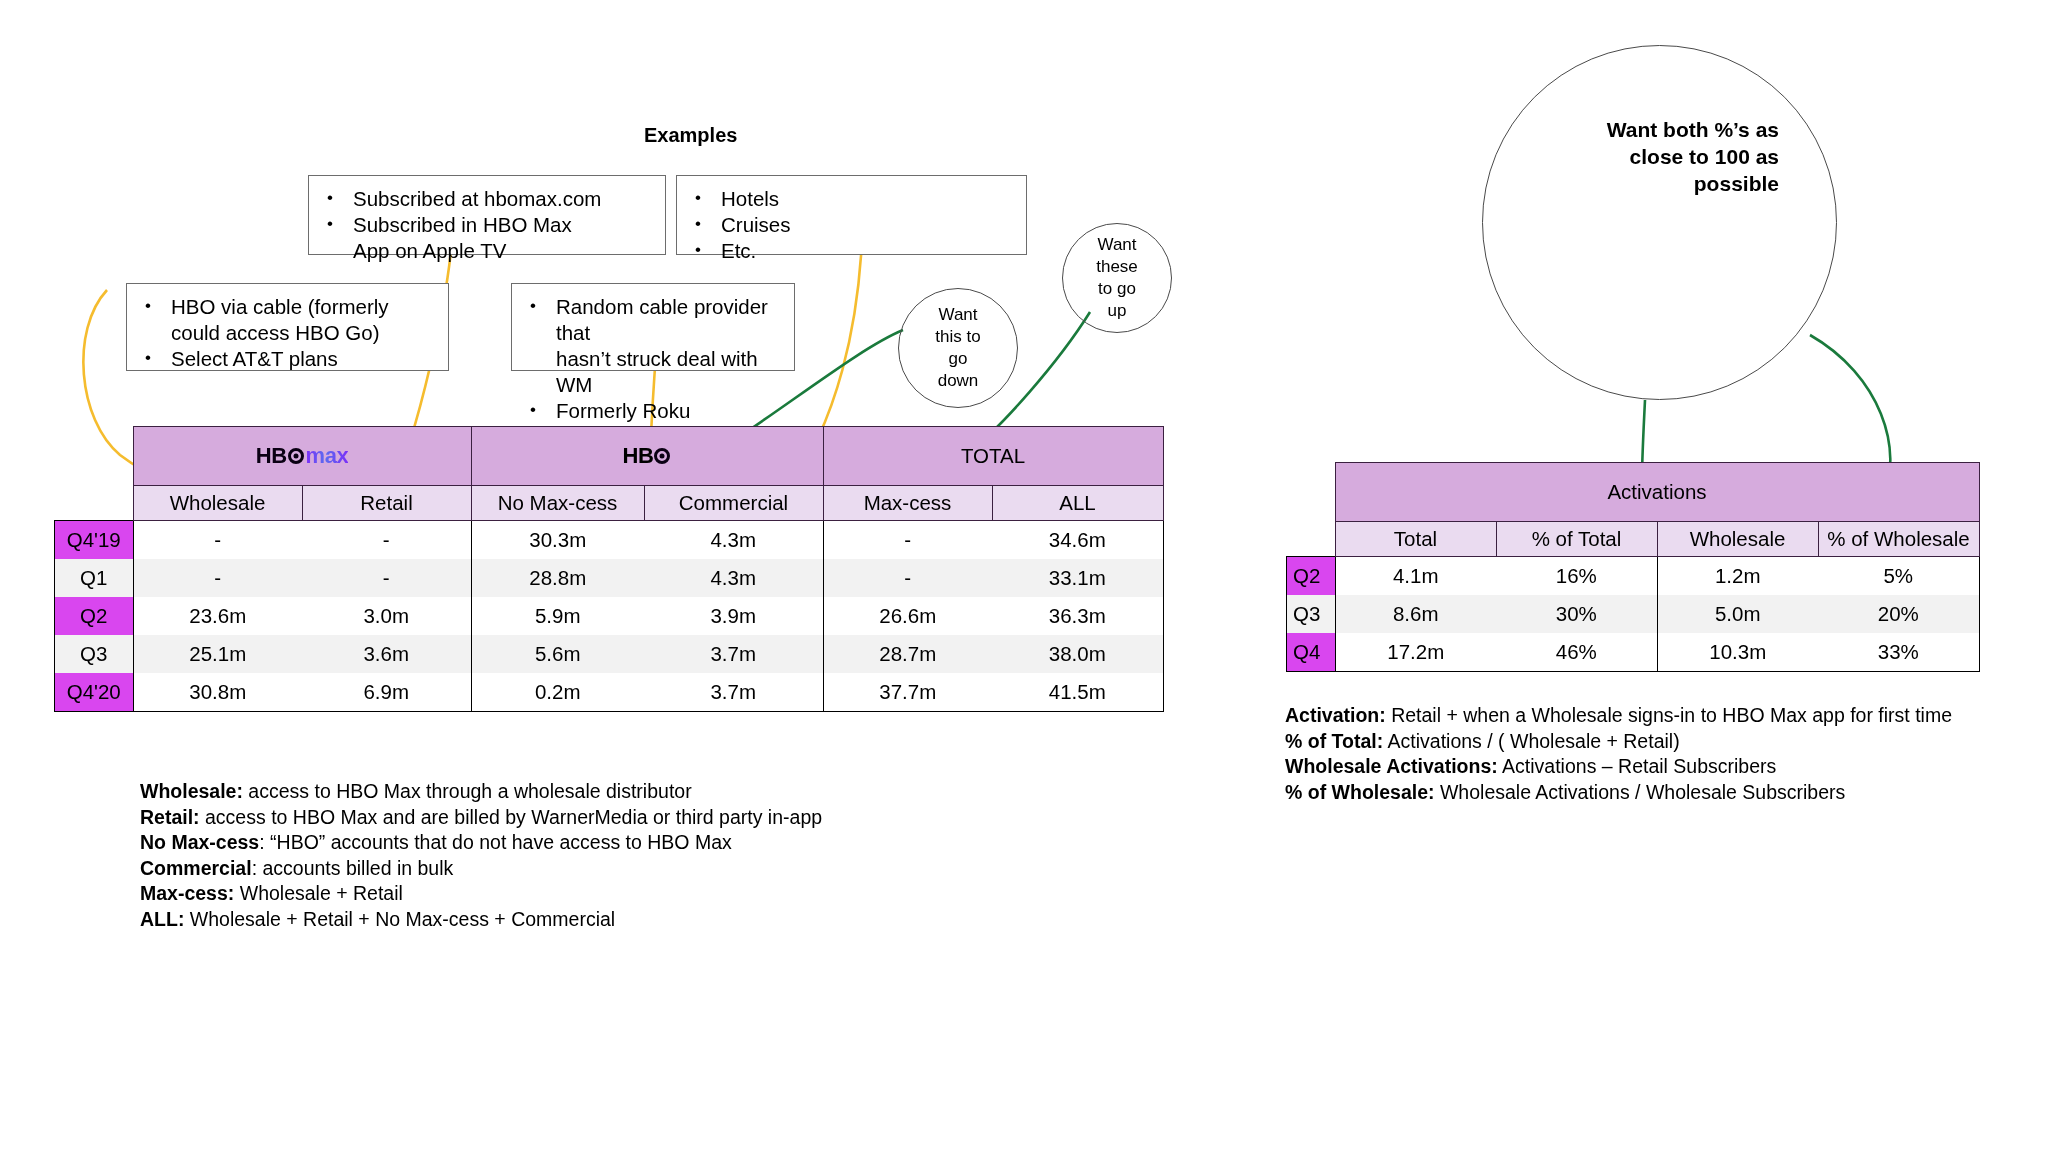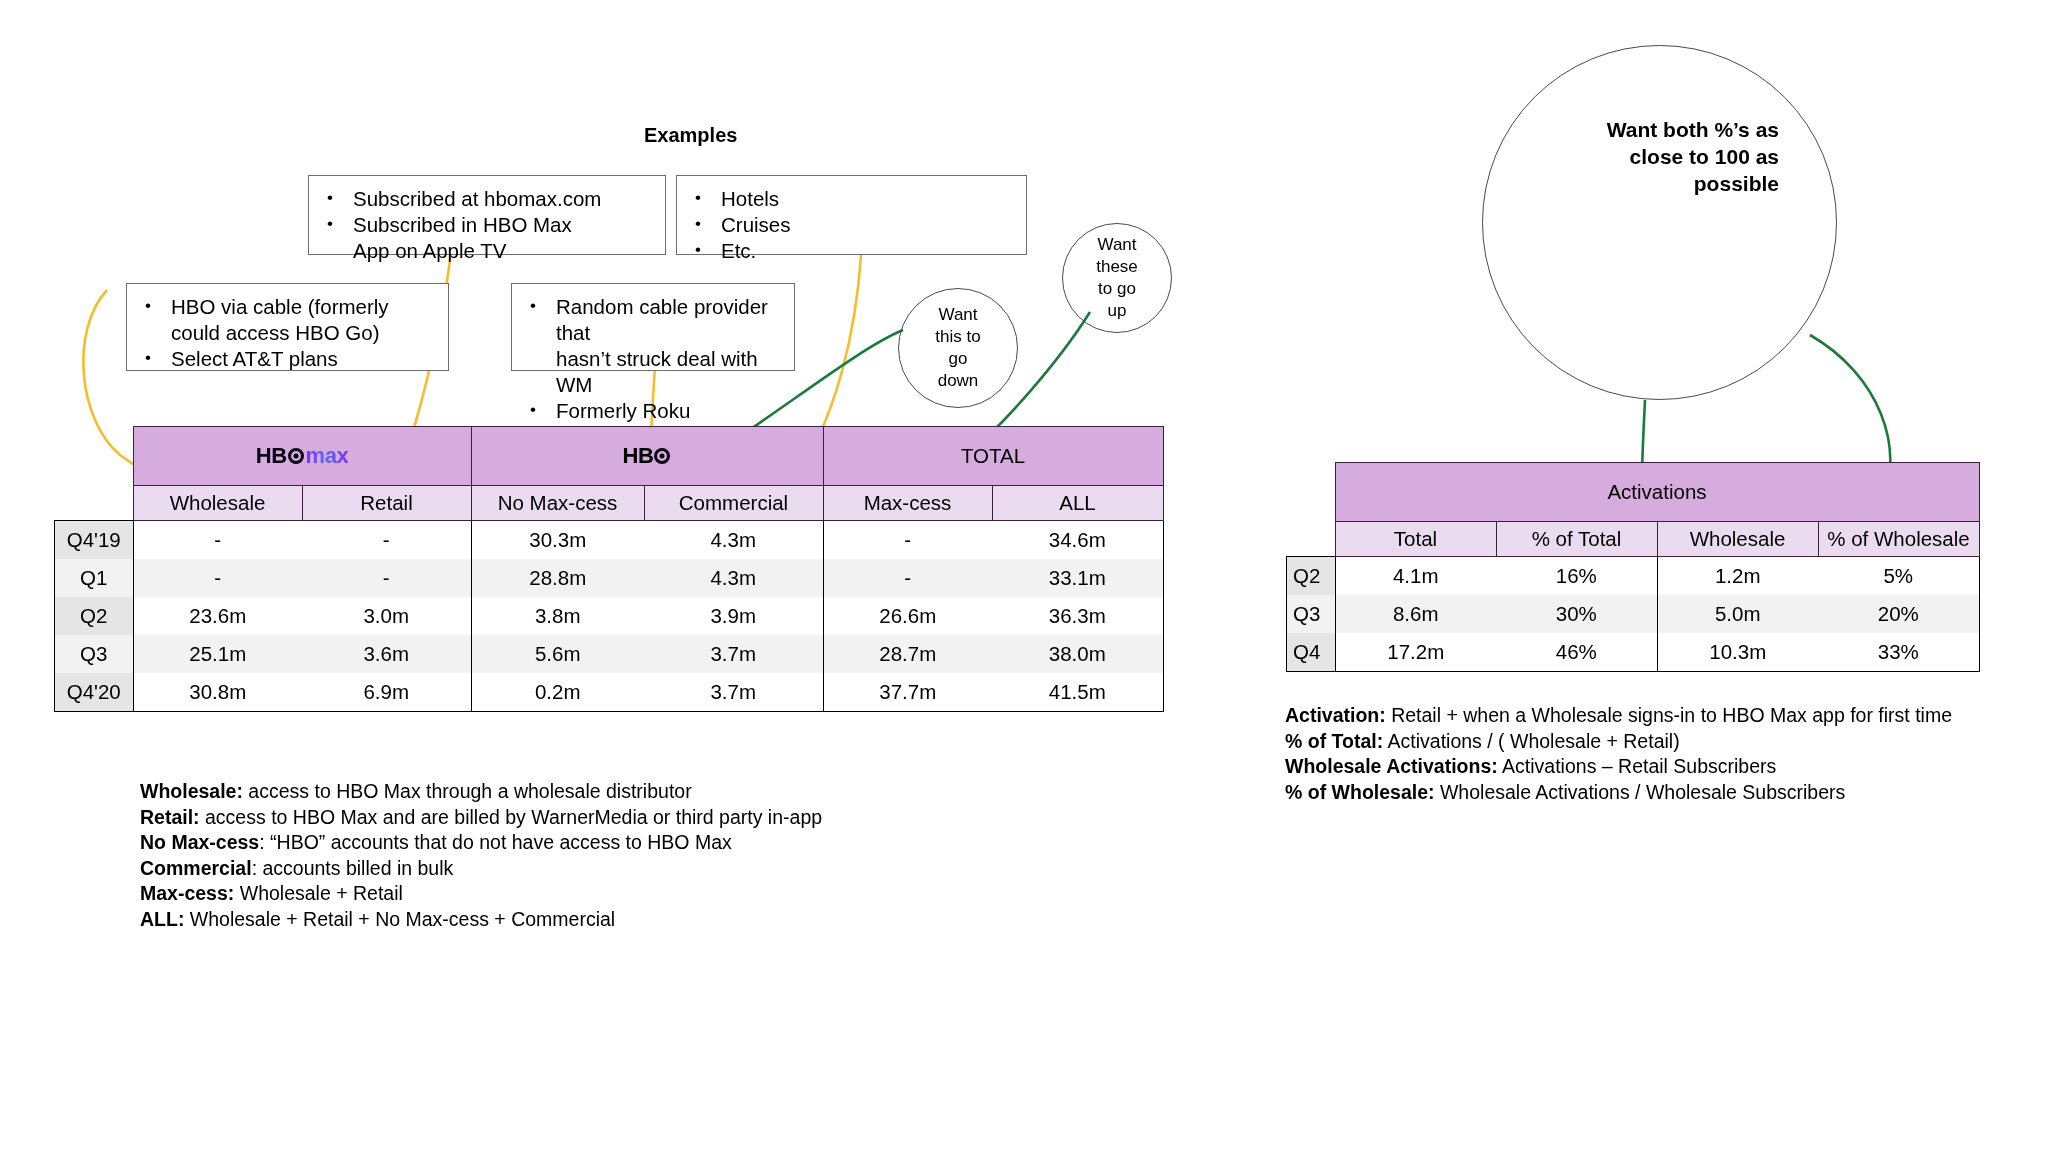--- a/index.html
+++ b/index.html
@@ -111,21 +111,21 @@
     background:#eadbf0;
     height:34px;
     font-weight:bold;
     font-size:17.5px;
     border:1.5px solid #3b2040;
   }
   .rowlabel{
     text-align:right;
     padding-right:9px;
     font-size:20.5px;
-    background:#e5e5e5;
+    background:#d946ef;
     border-left:1.6px solid #000;
     border-right:1.6px solid #000;
   }
   .datacell{height:38px;background:#ffffff;}
   .zebra .datacell,.zebra .rowlabel{background:#f2f2f2;}
   .sepR{border-right:1.6px solid #000;}
   .topline{border-top:1.6px solid #000;}
   .botline{border-bottom:1.6px solid #000;}
   .blank{background:transparent !important;border:none !important;}
 
@@ -276,21 +276,21 @@
     <td class="datacell sepR">-</td>
     <td class="datacell">28.8m</td>
     <td class="datacell sepR">4.3m</td>
     <td class="datacell">-</td>
     <td class="datacell sepR">33.1m</td>
   </tr>
   <tr>
     <td class="rowlabel">Q2</td>
     <td class="datacell">23.6m</td>
     <td class="datacell sepR">3.0m</td>
-    <td class="datacell">3.8m</td>
+    <td class="datacell">5.9m</td>
     <td class="datacell sepR">3.9m</td>
     <td class="datacell">26.6m</td>
     <td class="datacell sepR">36.3m</td>
   </tr>
   <tr class="zebra">
     <td class="rowlabel">Q3</td>
     <td class="datacell">25.1m</td>
     <td class="datacell sepR">3.6m</td>
     <td class="datacell">5.6m</td>
     <td class="datacell sepR">3.7m</td>

